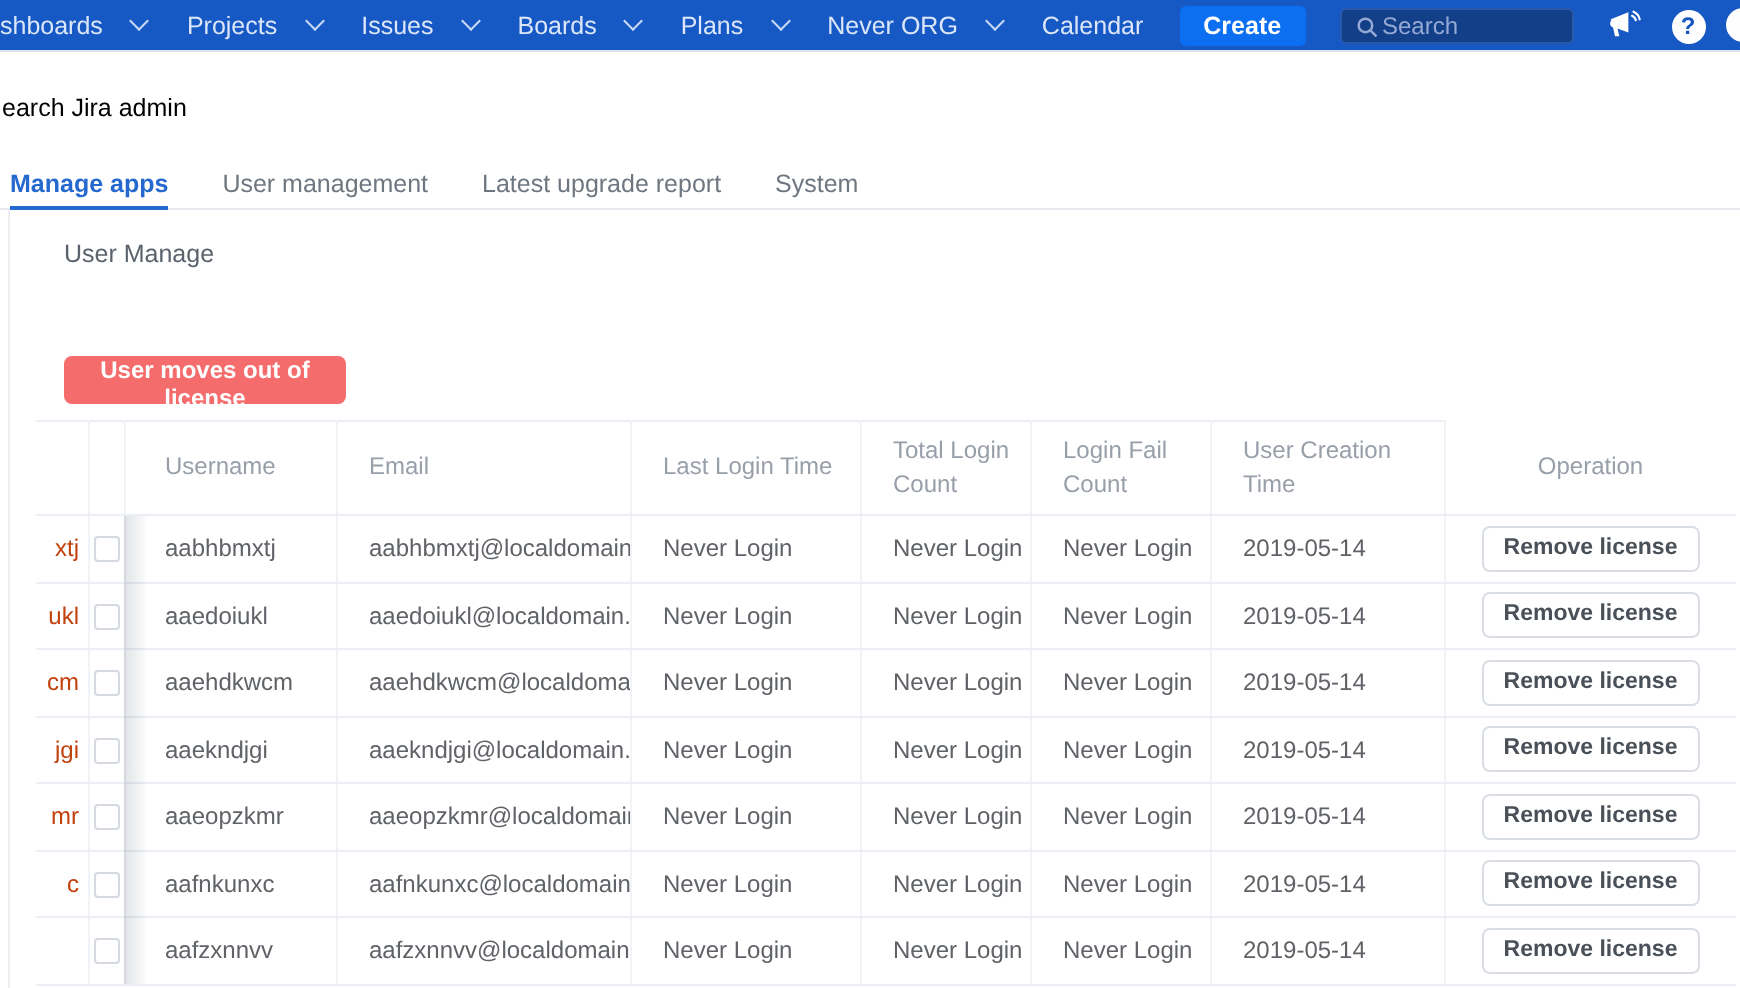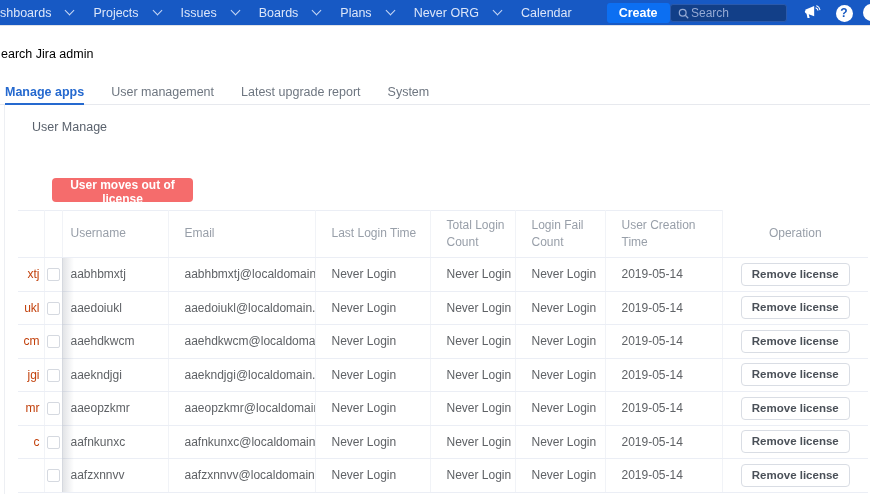--- a/index.html
+++ b/index.html
@@ -21,21 +21,21 @@
     color:#dce6f9; font-size:12.5px; padding:0 10px; height:26px;
     cursor:pointer; white-space:nowrap;
   }
   .nav-item:first-child { padding-left:0; }
   .chev {
     width:7px; height:7px; display:inline-block; position:relative; top:-2px;
     border-right:1.6px solid #c9d8f5; border-bottom:1.6px solid #c9d8f5;
     transform:rotate(45deg);
   }
   .create-btn {
-    margin-left:25px; height:20px; padding:0 12px; border:none; border-radius:3px;
+    margin-left:8px; height:20px; padding:0 12px; border:none; border-radius:3px;
     background:#0c6ff2; color:#fff; font-size:12.5px; font-weight:700;
     font-family:inherit; cursor:pointer;
   }
   .nav-search {
     position:absolute; left:670px; top:4px; width:117px; height:18px;
     background:#123f88; border:1px solid #2a59ac; border-radius:3px;
     display:flex; align-items:center; gap:2px; padding:0 7px;
   }
   .nav-search input {
     background:transparent; border:none; outline:none; width:80px;
@@ -73,38 +73,38 @@
   }
   .tab.active { color:#2569cf; font-weight:700; border-bottom-color:#2569cf; }
 
   .panel-left-border { position:absolute; left:4px; top:105px; width:1px; height:389px; background:#edeff3; }
 
   .section-title { position:absolute; left:32px; top:120px; font-size:12.5px; color:#5a626d; }
 
   .danger-btn {
     position:absolute; left:32px; top:178px; width:141px; height:24px;
     background:#f56c6c; color:#fff; border:none; border-radius:4px;
-    font-size:12px; font-weight:600; font-family:inherit; cursor:pointer;margin-left:20px;
+    font-size:12px; font-weight:600; font-family:inherit; cursor:pointer;
   }
 
   
   .table-wrap { position:absolute; left:18px; top:210px; width:850px; }
   table { border-collapse:collapse; table-layout:fixed; width:850px; }
   th, td {
     font-size:12px; text-align:left; vertical-align:middle;
     border-right:1px solid #f1f3f7; border-bottom:1px solid #ebeef5;
     padding:0 4px 0 16px; overflow:hidden; white-space:nowrap;
   }
   thead th { height:47px; color:#989fa9; font-weight:400; border-top:1px solid #ebeef5;
     line-height:1.45; white-space:normal; }
   thead th.col-op { border-top:none; }
   tbody td { height:33.5px; color:#5f6266; }
   .col-clip  { padding:0 4px 0 0; text-align:right; color:#c2410c; }
   .col-check { padding:0; text-align:center; }
-  .col-username { padding-left:8px; }
+  .col-username { padding-left:20px; }
   .col-op { padding:0; text-align:center; }
   th:last-child, td:last-child { border-right:none; }
   .checkbox {
     display:inline-block; width:13px; height:13px; background:#fff;
     border:1px solid #d5d9e0; border-radius:2px; vertical-align:middle; cursor:pointer;
   }
   .remove-btn {
     display:inline-block; padding:4px 10px 5px; background:#fff;
     border:1px solid #d9dde4; border-radius:4px; color:#4a5058;
     font-size:11.5px; font-weight:600; font-family:inherit; cursor:pointer;

